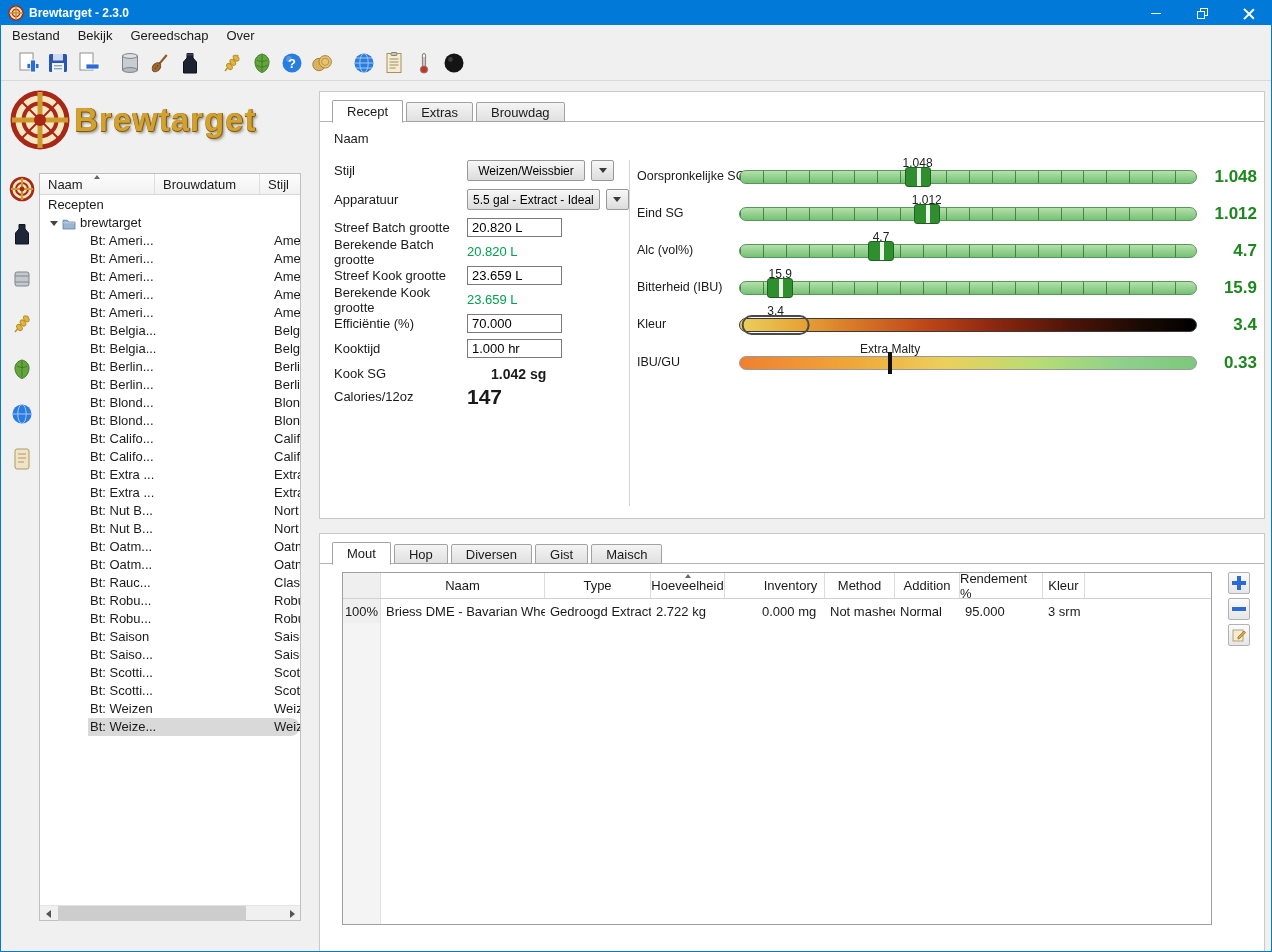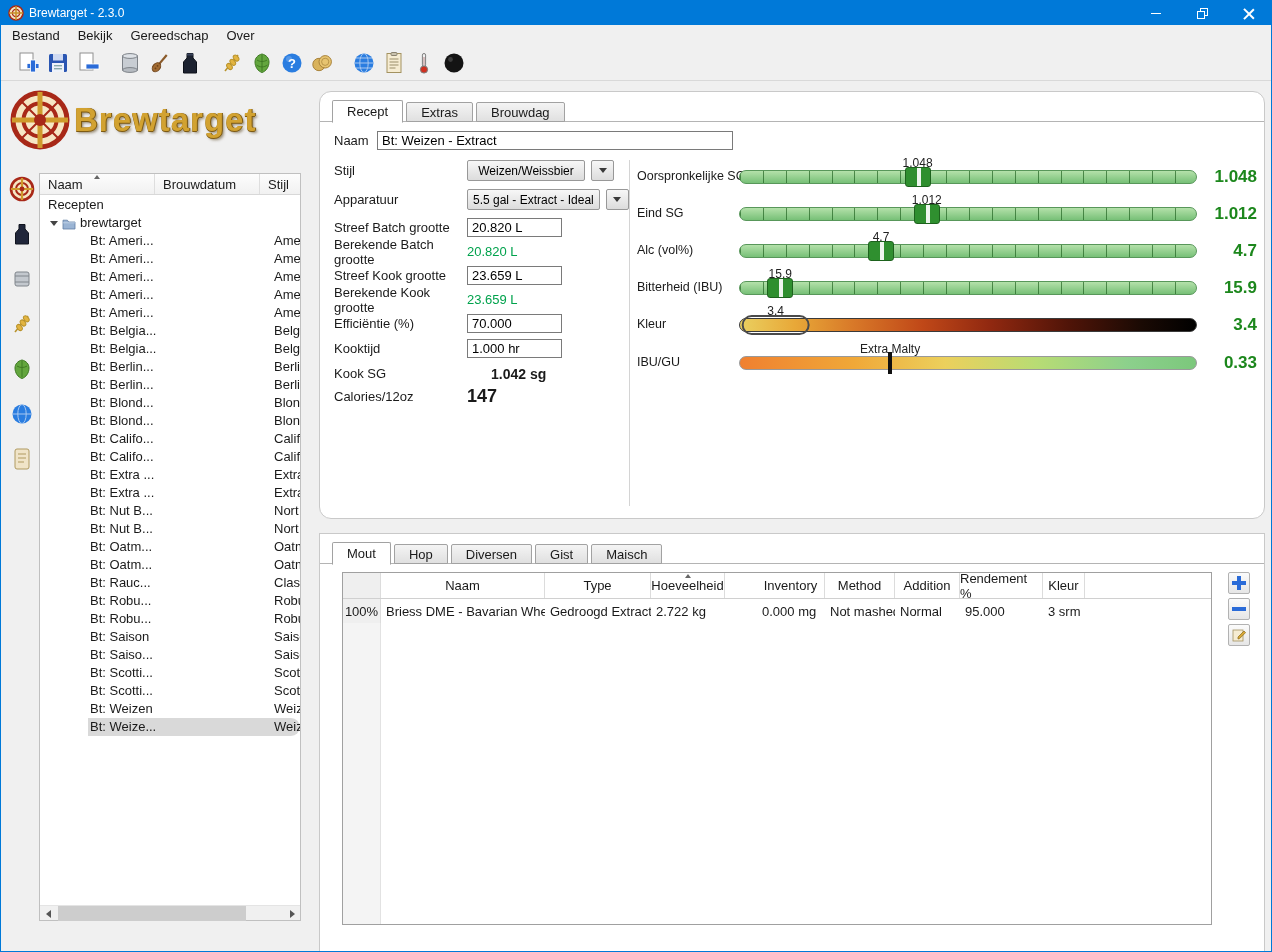--- a/index.html
+++ b/index.html
@@ -10,21 +10,21 @@
     font-size: 13px;
     background: #f0f0f0;
     color: #1a1a1a;
     border: 1px solid #0079d8;
     overflow: hidden;
   }
 
   
   .titlebar { position:absolute; left:0; top:0; width:100%; height:24px; background:#0079d8; display:flex; align-items:center; }
   .tb-appicon { margin:0 5px 0 7px; display:flex; }
-  .tb-title { color:#fff; font-size:12px; font-weight:normal; }
+  .tb-title { color:#fff; font-size:12px; font-weight:bold; }
   .tb-controls { margin-left:auto; display:flex; height:100%; }
   .tb-btn { width:46px; height:100%; display:flex; align-items:center; justify-content:center; }
   .ic-min { width:10px; height:1px; background:#fff; }
   .ic-restore { position:relative; width:11px; height:11px; }
   .ic-restore .r1 { position:absolute; right:0; top:0; width:8px; height:8px; border:1px solid #fff; }
   .ic-restore .r2 { position:absolute; left:0; bottom:0; width:8px; height:8px; border:1px solid #fff; background:#0079d8; }
   .ic-close { position:relative; width:11px; height:11px; }
   .ic-close:before, .ic-close:after { content:""; position:absolute; left:5px; top:-1px; width:1.5px; height:14px; background:#fff; }
   .ic-close:before { transform:rotate(45deg); }
   .ic-close:after { transform:rotate(-45deg); }
@@ -65,21 +65,21 @@
 
   .hscroll { position:absolute; left:0; bottom:0; width:100%; height:15px; background:#f0f0f0; border-top:1px solid #e4e4e4; }
   .hs-arrow { position:absolute; top:0; width:16px; height:15px; display:flex; align-items:center; justify-content:center; }
   .hs-left { left:0; } .hs-right { right:0; }
   .tri-l { width:0; height:0; border-top:4px solid transparent; border-bottom:4px solid transparent; border-right:5px solid #555; }
   .tri-r { width:0; height:0; border-top:4px solid transparent; border-bottom:4px solid transparent; border-left:5px solid #555; }
   .hs-thumb { position:absolute; left:18px; top:0; width:188px; height:15px; background:#cdcdcd; }
 
   
   .panel { position:absolute; background:#fff; border:1px solid #c9c9c9; }
-  .recipe-panel { left:318px; top:90px; width:946px; height:428px;border-radius:12px; }
+  .recipe-panel { left:318px; top:90px; width:946px; height:428px; }
   .ingr-panel { left:318px; top:532px; width:946px; height:446px; }
   .tab-underline { position:absolute; left:0; right:0; top:29px; border-top:1px solid #b4b4b4; }
   .tabbar { position:absolute; top:8px; left:12px; display:flex; z-index:2; }
   .tab { height:20px; line-height:19px; padding:0 14px; border:1px solid #a2a2a2; background:linear-gradient(#f4f4f4,#e0e0e0);
     margin-right:3px; border-radius:2px 2px 0 0; position:relative; top:2px; font-size:13px; }
   .tab.active { background:#fff; height:23px; top:0; line-height:22px; border-bottom:1px solid #fff; z-index:3; }
 
   
   .naam-row { position:absolute; top:39px; left:14px; display:flex; align-items:center; }
   .naam-row label { width:43px; }
@@ -88,21 +88,21 @@
   .frow { position:absolute; left:14px; height:21px; display:flex; align-items:center; }
   .flabel { width:133px; font-size:13px; }
   .qline { width:95px; height:19px; border:1px solid #7a7a7a; padding:0 4px; font:13px "Liberation Sans", sans-serif; }
   .combo-btn { min-width:118px; height:21px; background:linear-gradient(#f7f7f7,#dcdcdc); border:1px solid #989898; border-radius:2px;
     display:flex; align-items:center; justify-content:center; padding:0 5px; font-size:12px; }
   .drop-btn { width:23px; height:21px; margin-left:6px; background:linear-gradient(#f7f7f7,#dcdcdc); border:1px solid #989898; border-radius:2px;
     display:flex; align-items:center; justify-content:center; }
   .drop-tri { width:0; height:0; border-left:4px solid transparent; border-right:4px solid transparent; border-top:5px solid #3a3a3a; }
   .computed { color:#00a24c; font-size:13px; }
   .static-bold { font-weight:bold; font-size:14px;margin-left:24px; }
-  .static-big { font-weight:bold; font-size:18px; }
+  .static-big { font-weight:bold; font-size:21px; }
 
   .vdivider { position:absolute; left:309px; top:68px; height:346px; border-left:1px solid #d4d4d4; }
 
   
   .gauge { position:absolute; left:317px; width:620px; height:34px; }
   .g-label { position:absolute; left:0; top:12px; width:100px; font-size:12.5px; white-space:nowrap; }
   .g-track { position:absolute; left:102px; top:0; width:458px; height:34px; }
   .g-mark { position:absolute; top:-1px; transform:translateX(-50%); font-size:12px; white-space:nowrap; color:#222; }
   .g-bar { position:absolute; top:13px; left:0; width:100%; height:14px; border-radius:7px; }
   .bar-ticks { background-image:
@@ -523,21 +523,20 @@
 <div class="panel recipe-panel">
   <div class="tab-underline"></div>
   <div class="tabbar">
     <div class="tab active">Recept</div>
     <div class="tab">Extras</div>
     <div class="tab">Brouwdag</div>
   </div>
 
   <div class="naam-row">
     <label>Naam</label>
-    <input class="naam-input" value="Bt: Weizen - Extract" style="">
   </div>
 
   <div class="frow" style="top:68px;">
     <span class="flabel">Stijl</span>
     <button class="combo-btn">Weizen/Weissbier</button>
     <button class="drop-btn">
         <span class="drop-tri"></span>
       </button>
   </div>
   <div class="frow" style="top:97px;">

